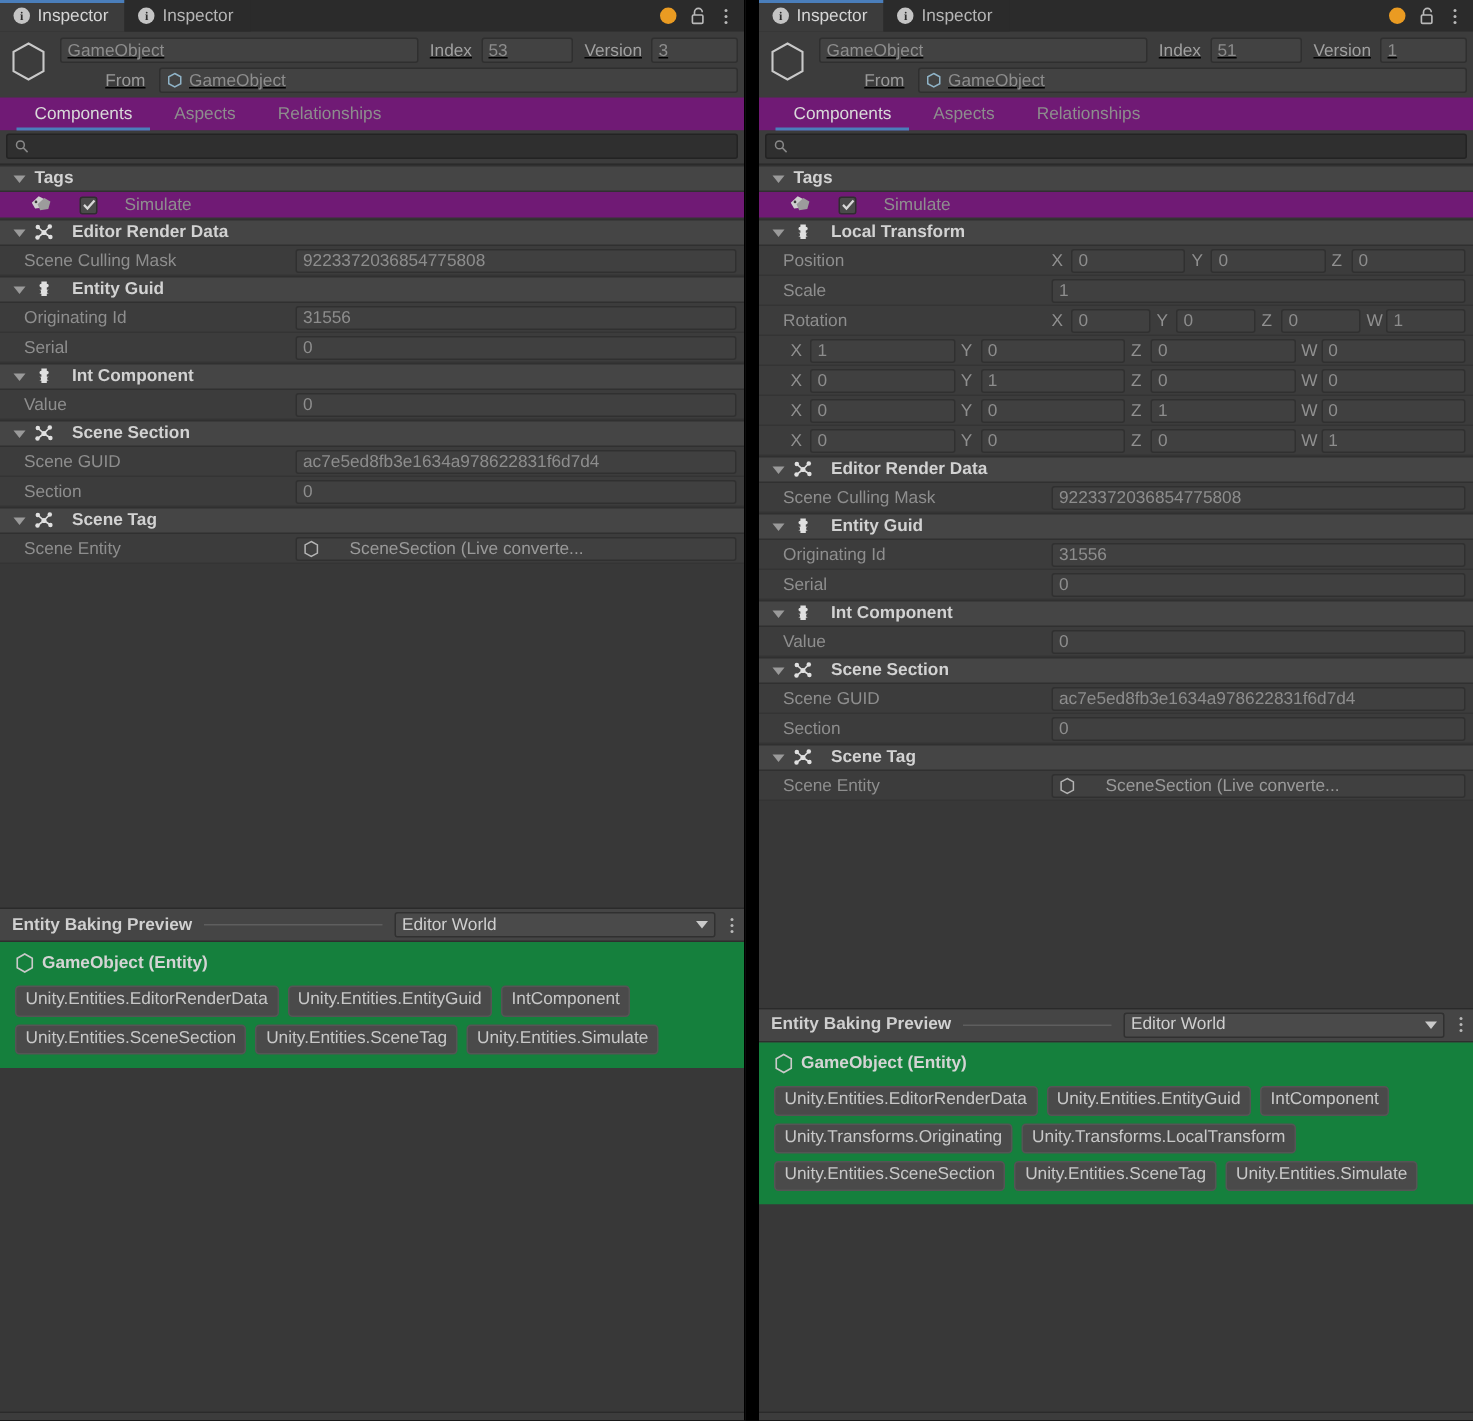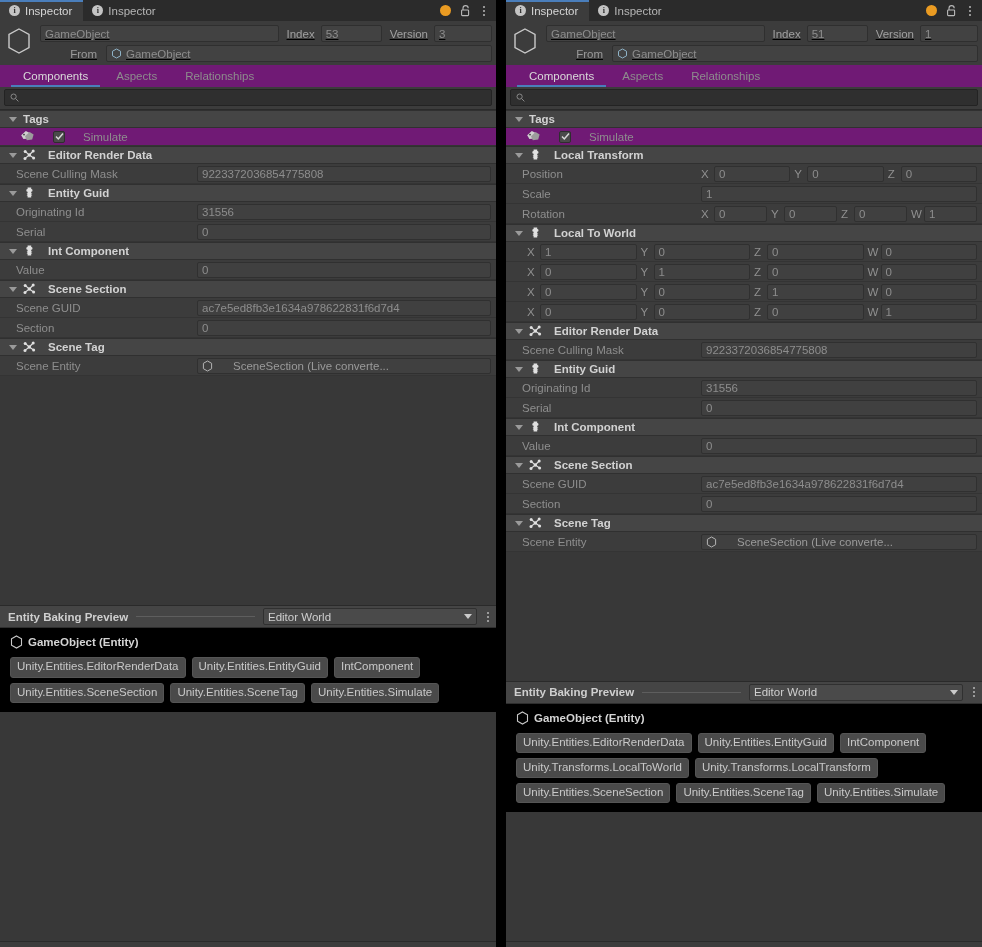--- a/index.html
+++ b/index.html
@@ -310,21 +310,21 @@
     color: #cfcfcf; font-size: 11.5px;
     justify-content: space-between;
   }
   .caret {
     width: 0; height: 0;
     border-left: 4.5px solid transparent;
     border-right: 4.5px solid transparent;
     border-top: 5px solid #cacaca;
   }
   .preview-body {
-    background: #000000;
+    background: #15803d;
     padding: 7px 7px 9px 10px;
     min-height: 60px;
   }
   .entity-line {
     display: flex; align-items: center; gap: 5px;
     margin-bottom: 8px;
   }
   .entity-line .hex-sm2 { width: 13px; height: 14px; }
   .entity-line span { font-size: 11.5px; font-weight: bold; color: #d4d4d4; }
   .chips {
@@ -709,29 +709,20 @@
             <div class="axis">
               <span class="axis-l">Z</span>
               <div class="axis-f">0</div>
             </div>
             <div class="axis">
               <span class="axis-l">W</span>
               <div class="axis-f">1</div>
             </div>
           </div>
         </div>
-        <div class="sec-head">
-          <span class="foldout">
-            <span class="tri"></span>
-          </span>
-          <svg class="sec-ico" viewBox="0 0 15 14">
-            <path d="M5.6 1.6h3.6v1.5a1.3 1.3 0 1 1 0 2.6v1.5h1.5a1.3 1.3 0 1 0 0 2.6H9.2v1.6H5.6v-1.6H4.1a1.3 1.3 0 1 0 0-2.6H5.6V5.7a1.3 1.3 0 1 1 0-2.6z" fill="#e0e0e0"></path>
-          </svg>
-          <span class="sec-title">Local To World</span>
-        </div>
         <div class="vec-row mat-row">
           <div class="vec-fields">
             <div class="axis">
               <span class="axis-l">X</span>
               <div class="axis-f">1</div>
             </div>
             <div class="axis">
               <span class="axis-l">Y</span>
               <div class="axis-f">0</div>
             </div>
@@ -927,21 +918,21 @@
         <div class="entity-line">
           <svg class="hex-sm2" viewBox="0 0 13 14">
             <polygon points="6.5,1 11.5,3.8 11.5,10.2 6.5,13 1.5,10.2 1.5,3.8" fill="none" stroke="#c9c9c9" stroke-width="1.1"></polygon>
           </svg>
           <span>GameObject (Entity)</span>
         </div>
         <div class="chips" id="chips-right">
             <span class="chip">Unity.Entities.EditorRenderData</span>
             <span class="chip">Unity.Entities.EntityGuid</span>
             <span class="chip">IntComponent</span>
-            <span class="chip">Unity.Transforms.LocalToWorld</span>
+            <span class="chip">Unity.Transforms.Originating</span>
             <span class="chip">Unity.Transforms.LocalTransform</span>
             <span class="chip">Unity.Entities.SceneSection</span>
             <span class="chip">Unity.Entities.SceneTag</span>
             <span class="chip">Unity.Entities.Simulate</span>
           </div>
       </div>
     </div>
     <div class="filler"></div>
     <div class="bottom-strip"></div>
   </div>

